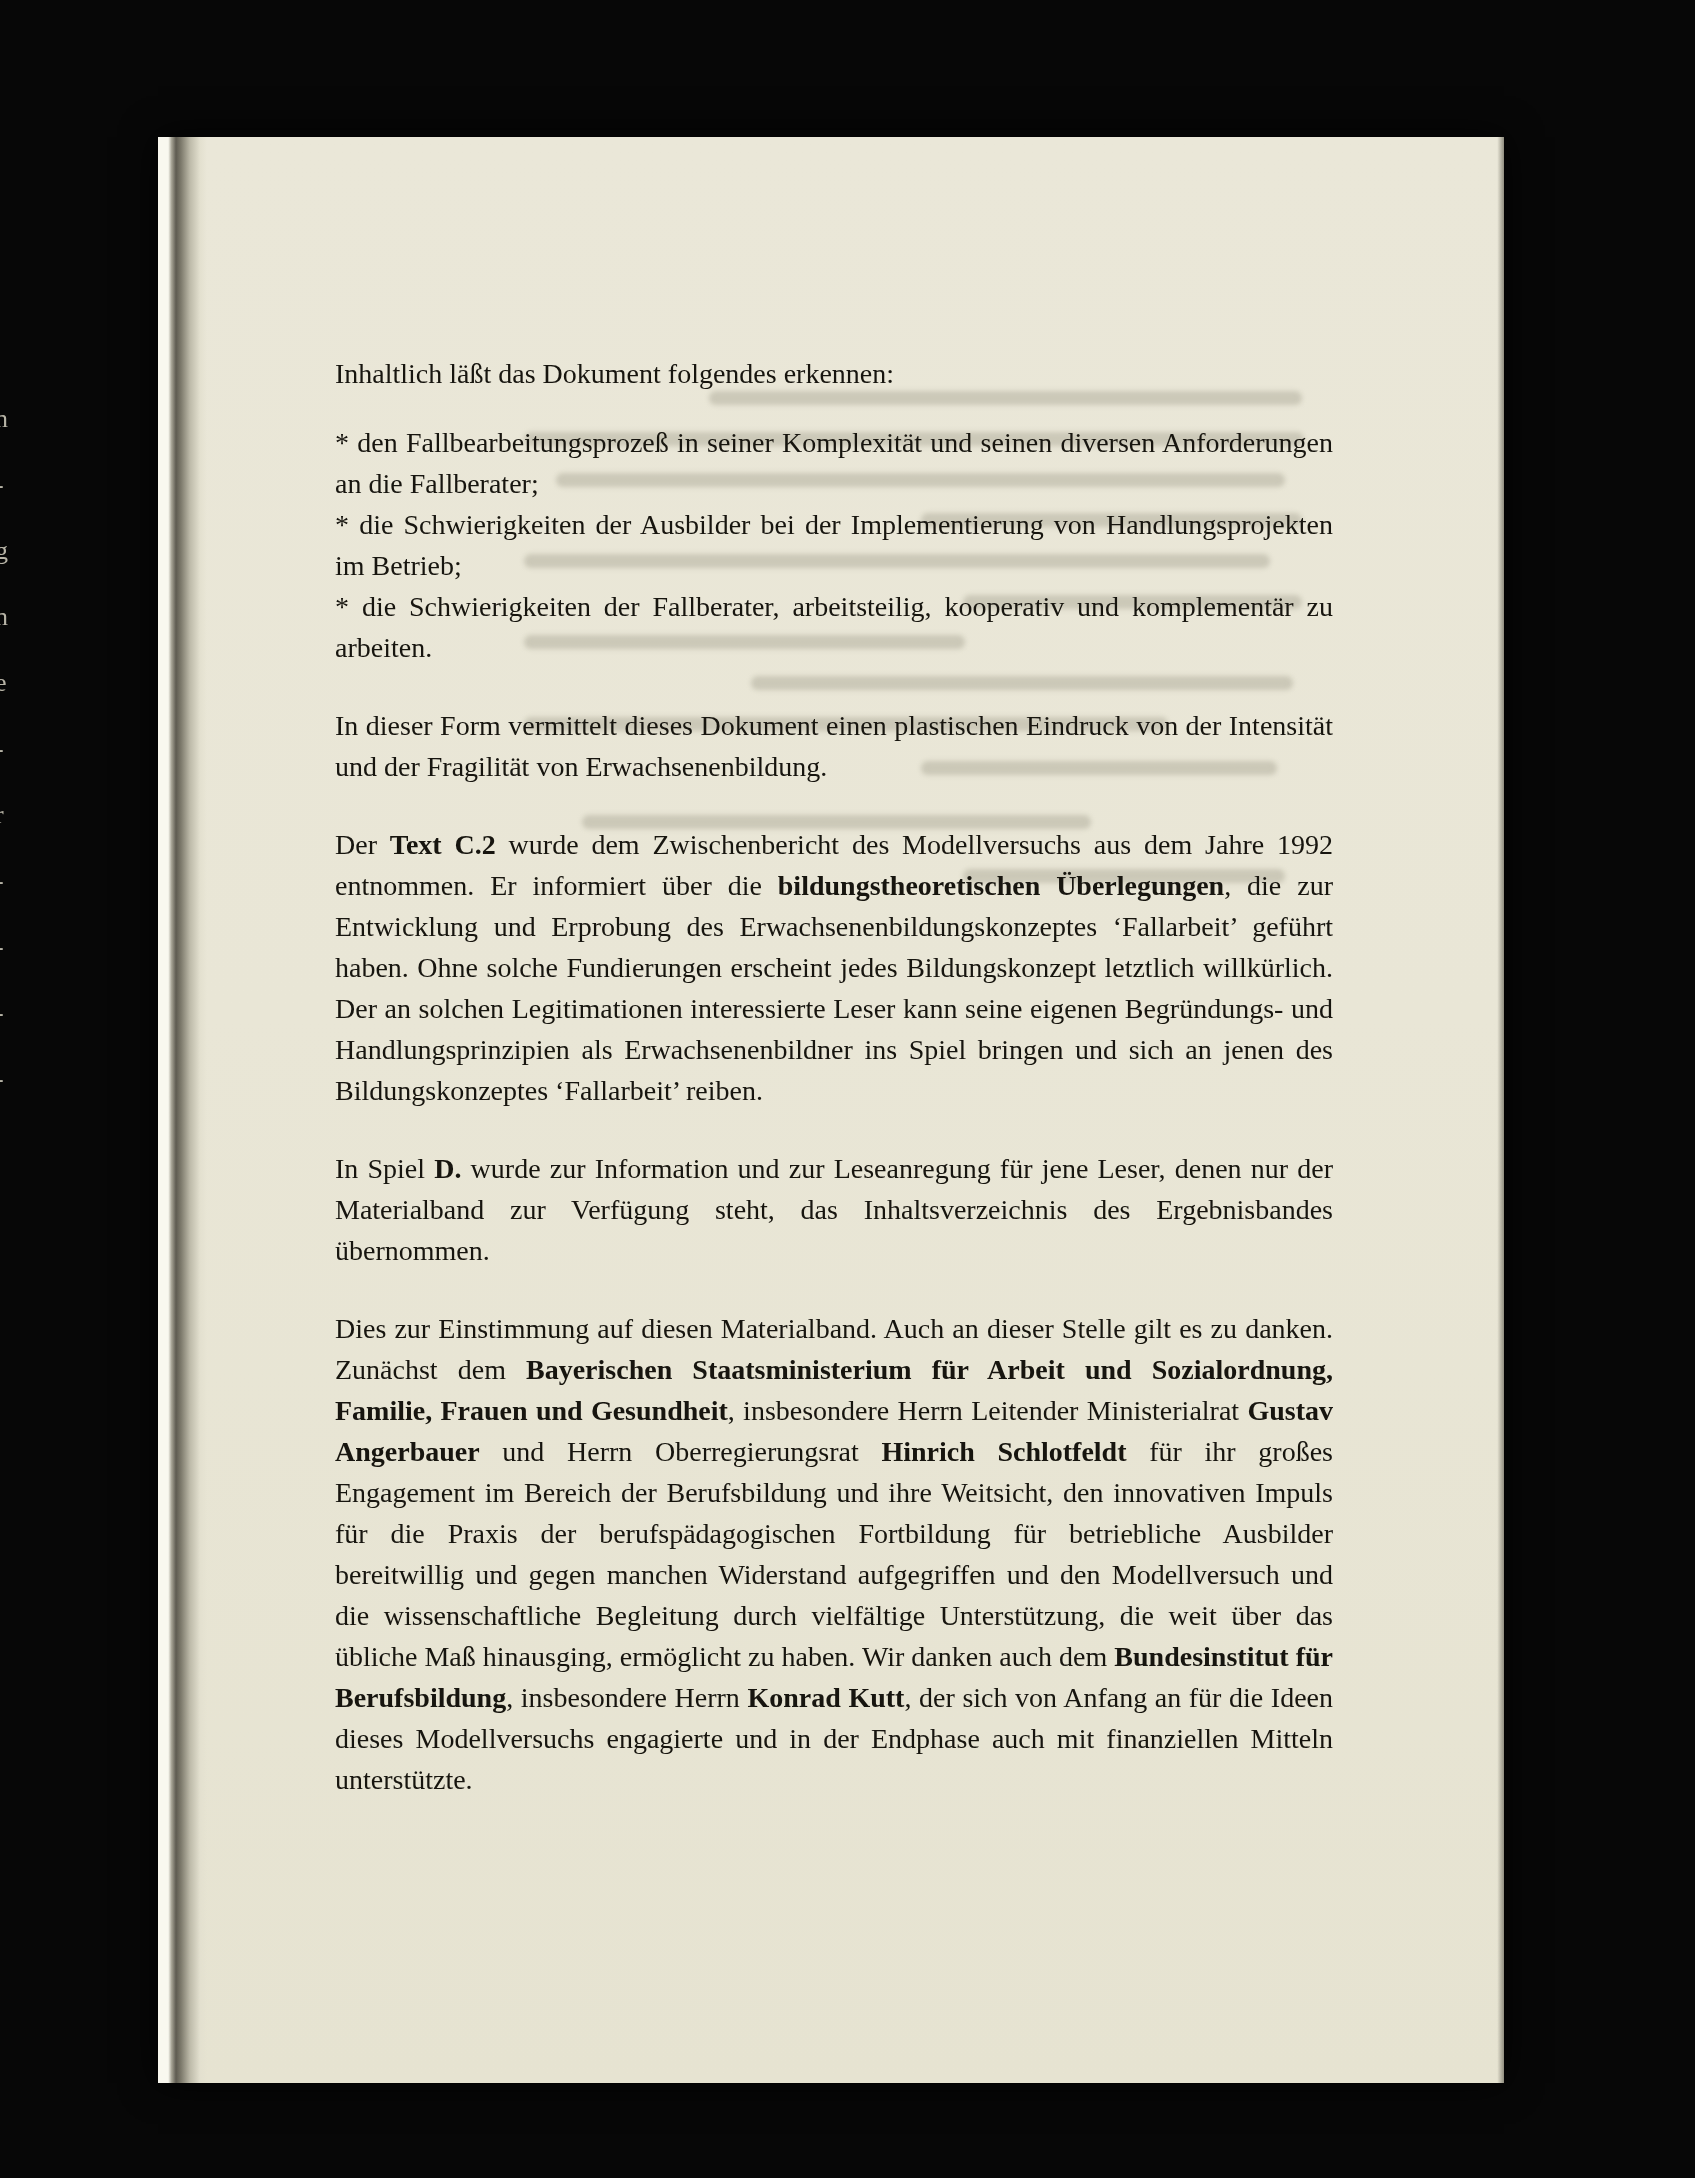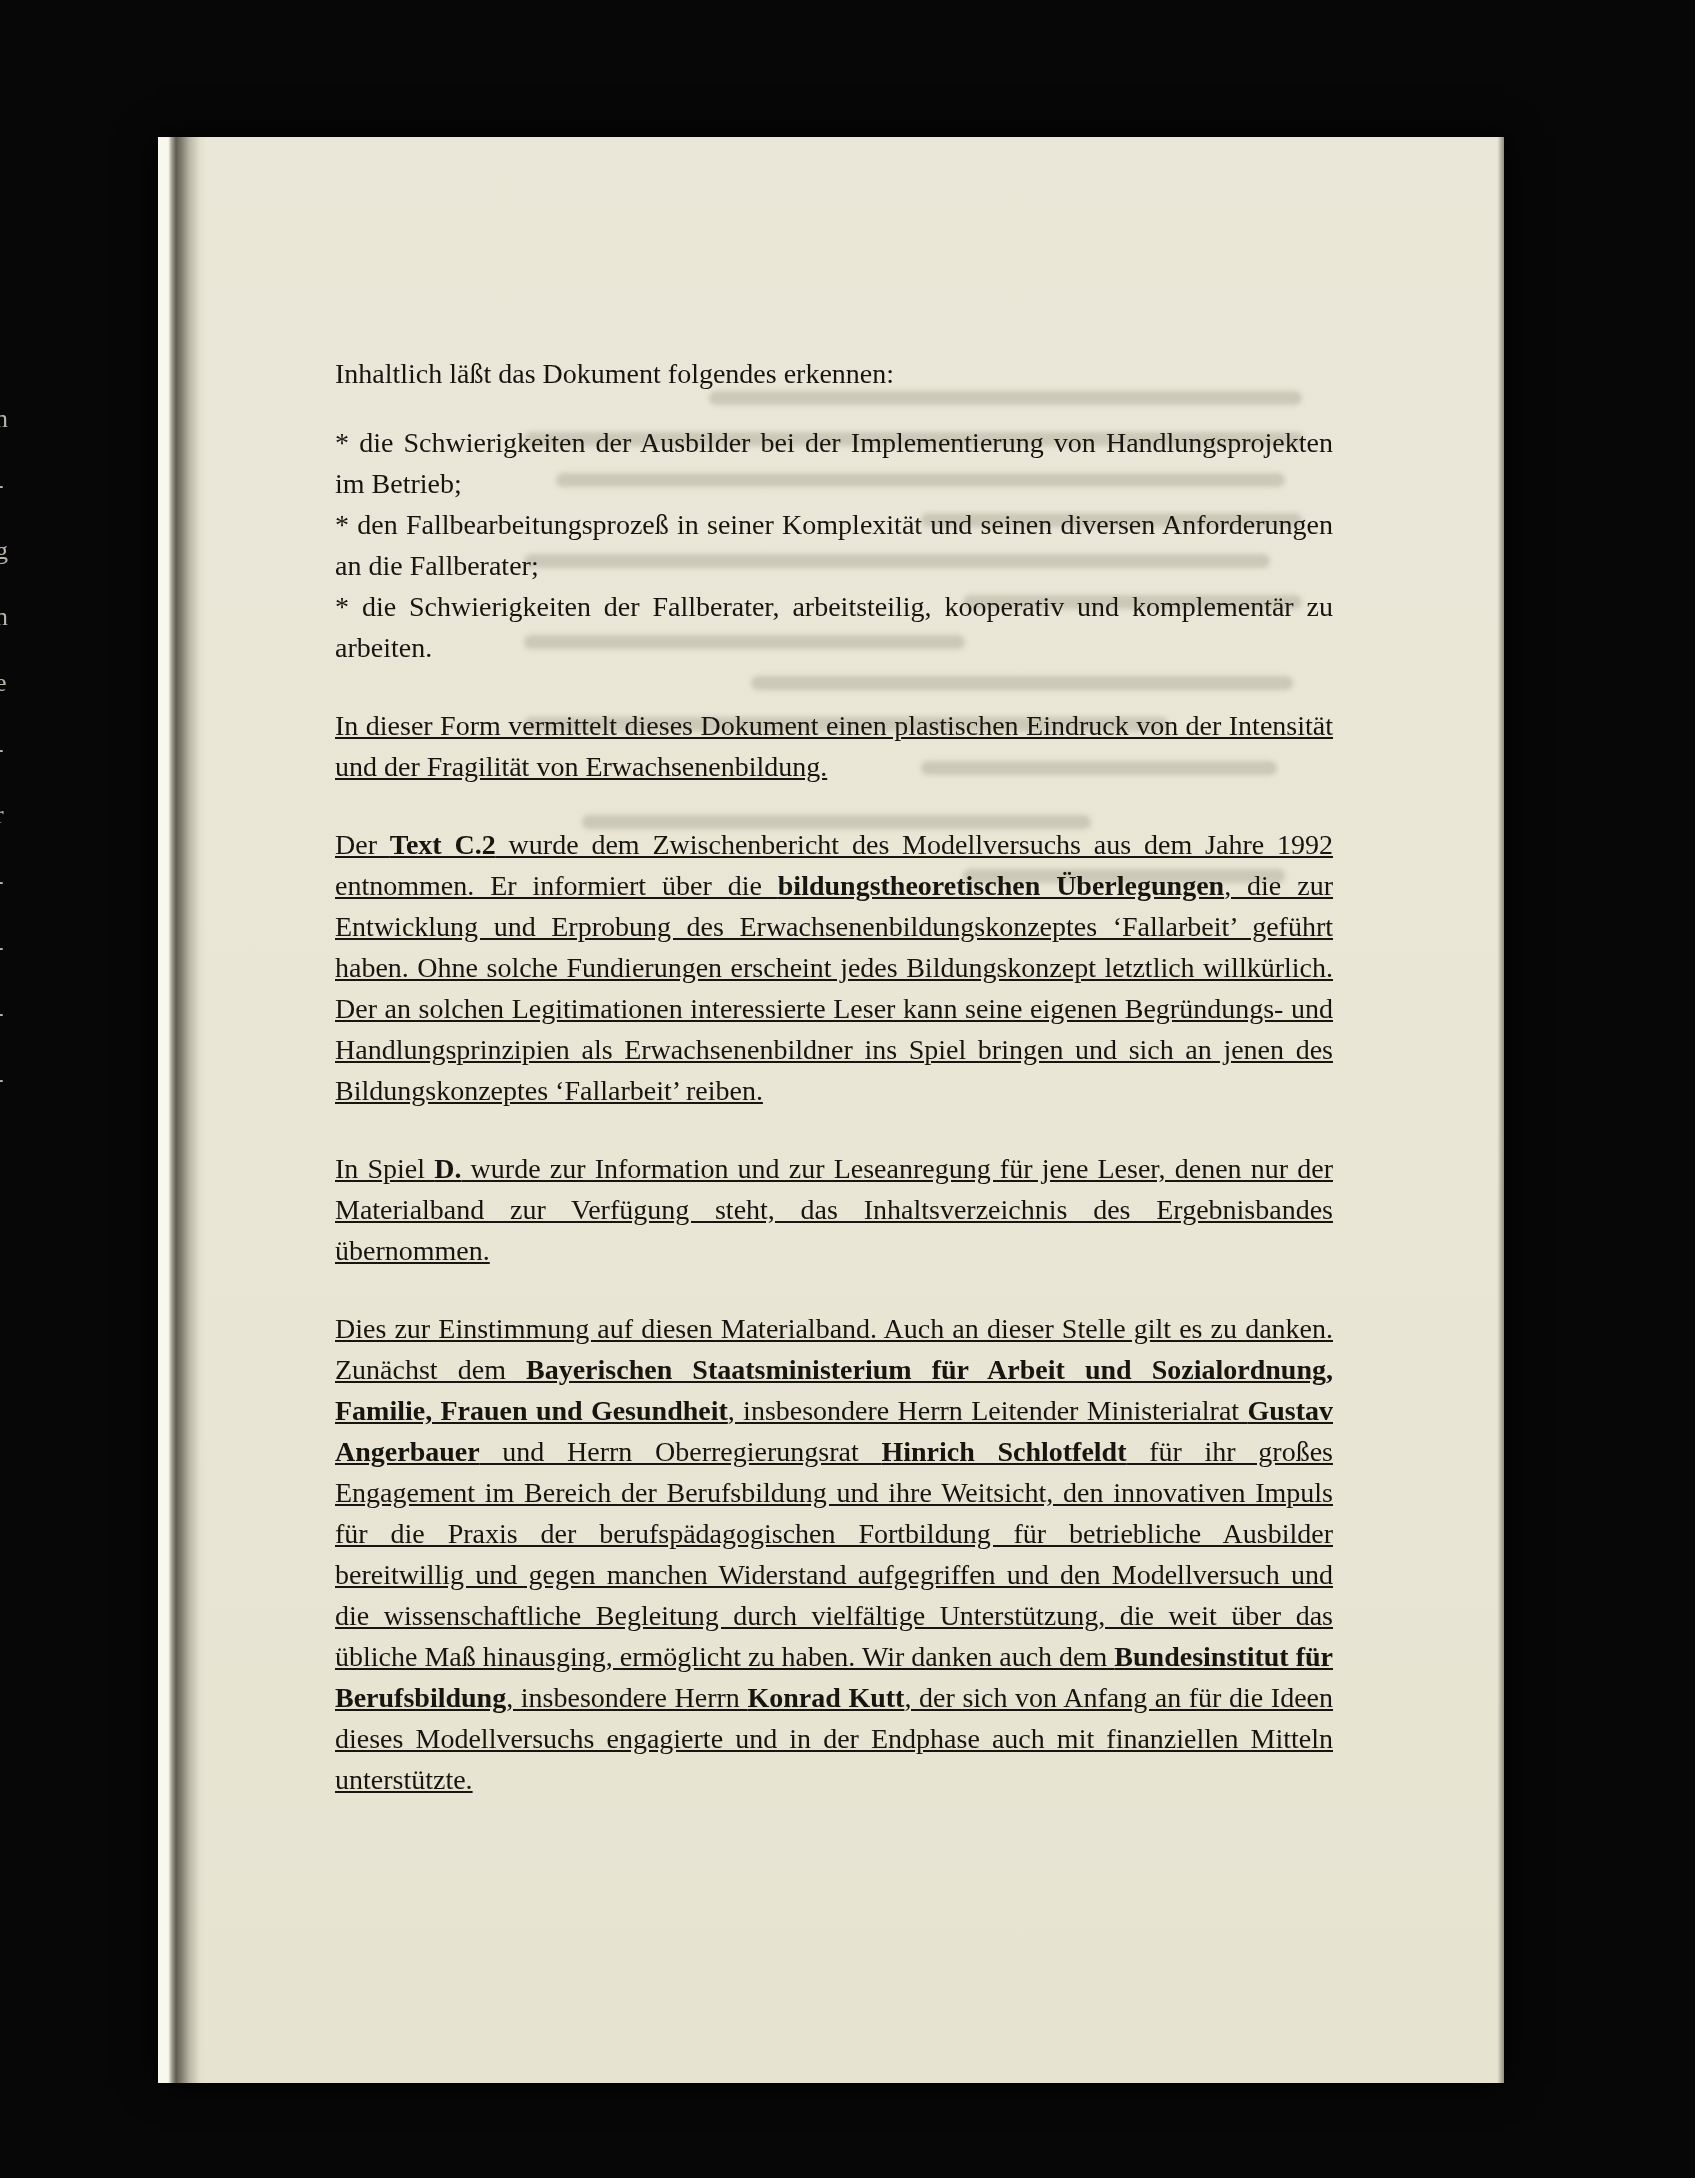--- a/index.html
+++ b/index.html
@@ -81,21 +81,20 @@
     margin: 0;
   }
   .intro {
     margin-bottom: 28px !important;
   }
   .bullet {
     margin: 0 !important;
   }
   .paragraph {
     margin-top: 37px !important;
-    text-decoration: underline;
   }
   .text-block b {
     font-weight: bold;
   }
 
   
   .edge-column {
     position: absolute;
     left: -5.1px;
     top: 386px;
@@ -149,23 +148,23 @@
     <div class="bleed-line" style="left:424px; top:678px; width:509px;"></div>
     <div class="bleed-line" style="left:805px; top:732px; width:322px;"></div>
   </div>
 
   <div class="text-block">
 
     <p class="intro">Inhaltlich läßt das Dokument folgendes erkennen:</p>
 
     <div>
 
+        <p class="bullet">* den Fallbearbeitungsprozeß in seiner Komplexität und seinen diversen Anforderungen an die Fallberater;</p>
+
         <p class="bullet">* die Schwierigkeiten der Ausbilder bei der Implementierung von Handlungsprojekten im Betrieb;</p>
-
-        <p class="bullet">* den Fallbearbeitungsprozeß in seiner Komplexität und seinen diversen Anforderungen an die Fallberater;</p>
 
 
         <p class="bullet">* die Schwierigkeiten der Fallberater, arbeitsteilig, kooperativ und komplementär zu arbeiten.</p>
       </div>
 
     <div>
 
         <p class="paragraph"><span>In dieser Form vermittelt dieses Dokument einen plastischen Eindruck von der Intensität und der Fragilität von Erwachsenenbildung.</span></p>
 
         <p class="paragraph"><span>Der </span><b>Text C.2</b><span> wurde dem Zwischenbericht des Modellversuchs aus dem Jahre 1992 entnommen. Er informiert über die </span><b>bildungstheoretischen Überlegungen</b><span>, die zur Entwicklung und Erprobung des Erwachsenenbildungskonzeptes ‘Fallarbeit’ geführt haben. Ohne solche Fundierungen erscheint jedes Bildungskonzept letztlich willkürlich. Der an solchen Legitimationen interessierte Leser kann seine eigenen Begründungs- und Handlungsprinzipien als Erwachsenenbildner ins Spiel bringen und sich an jenen des Bildungskonzeptes ‘Fallarbeit’ reiben.</span></p>

